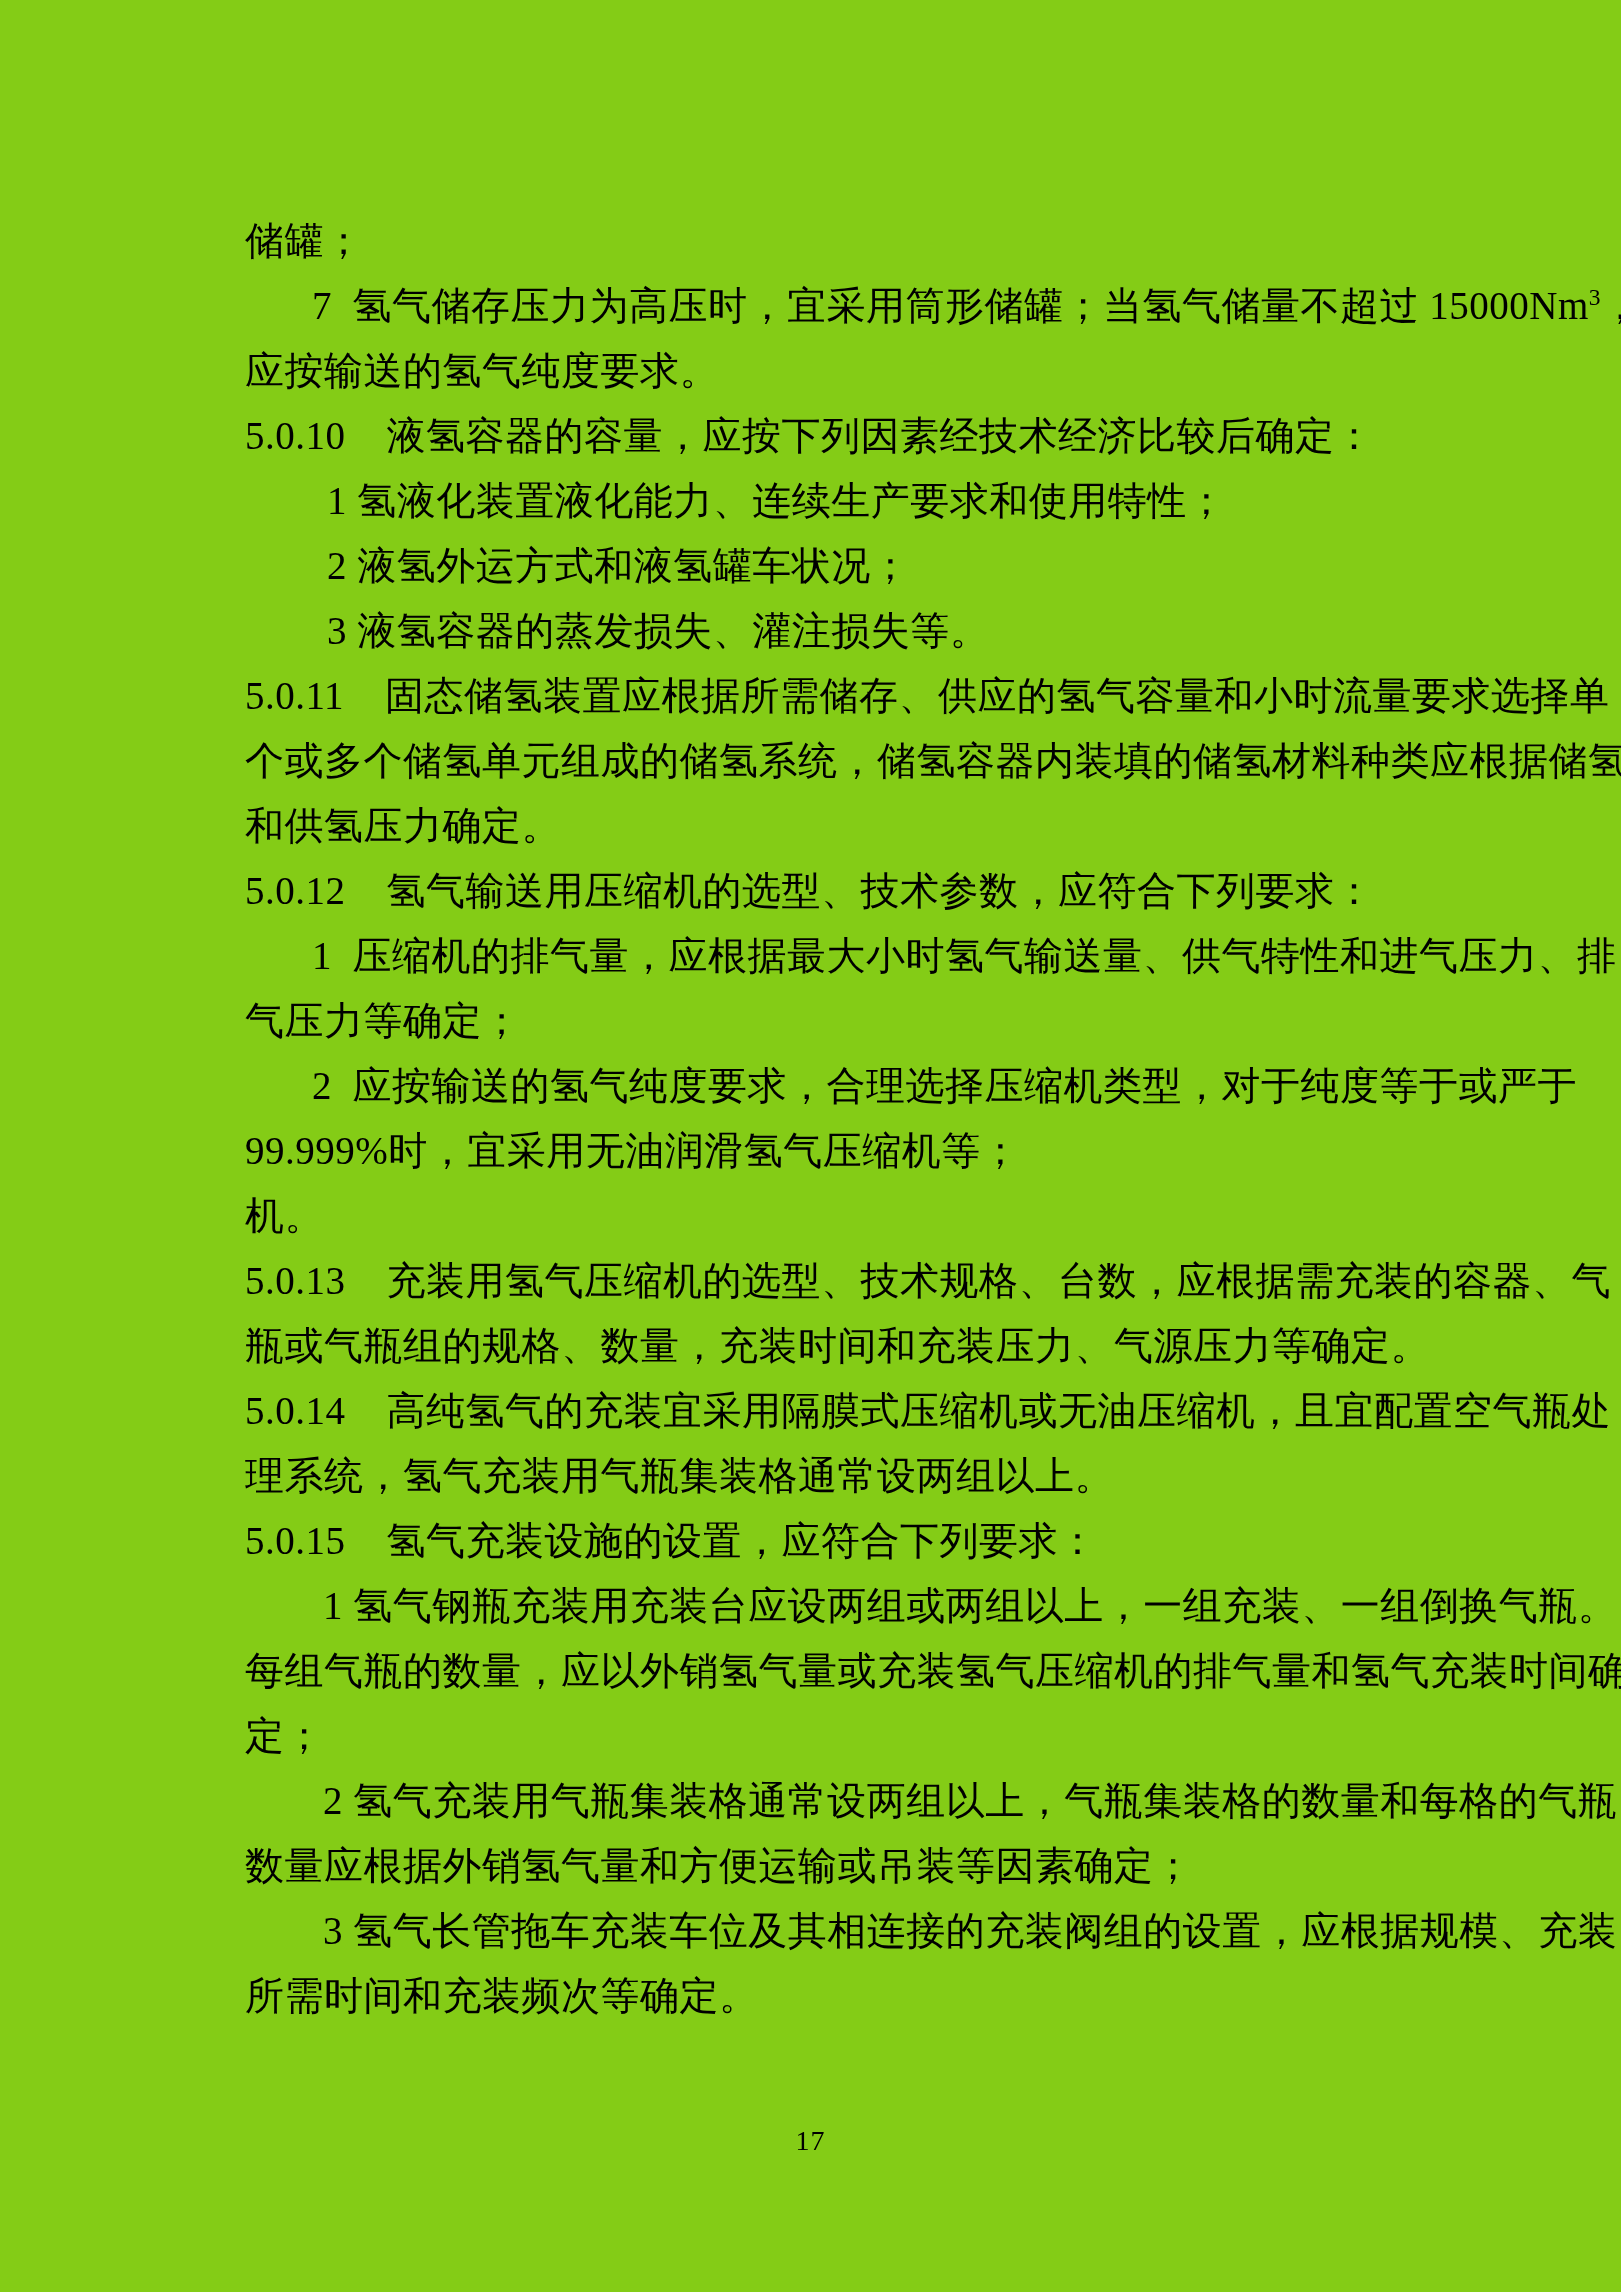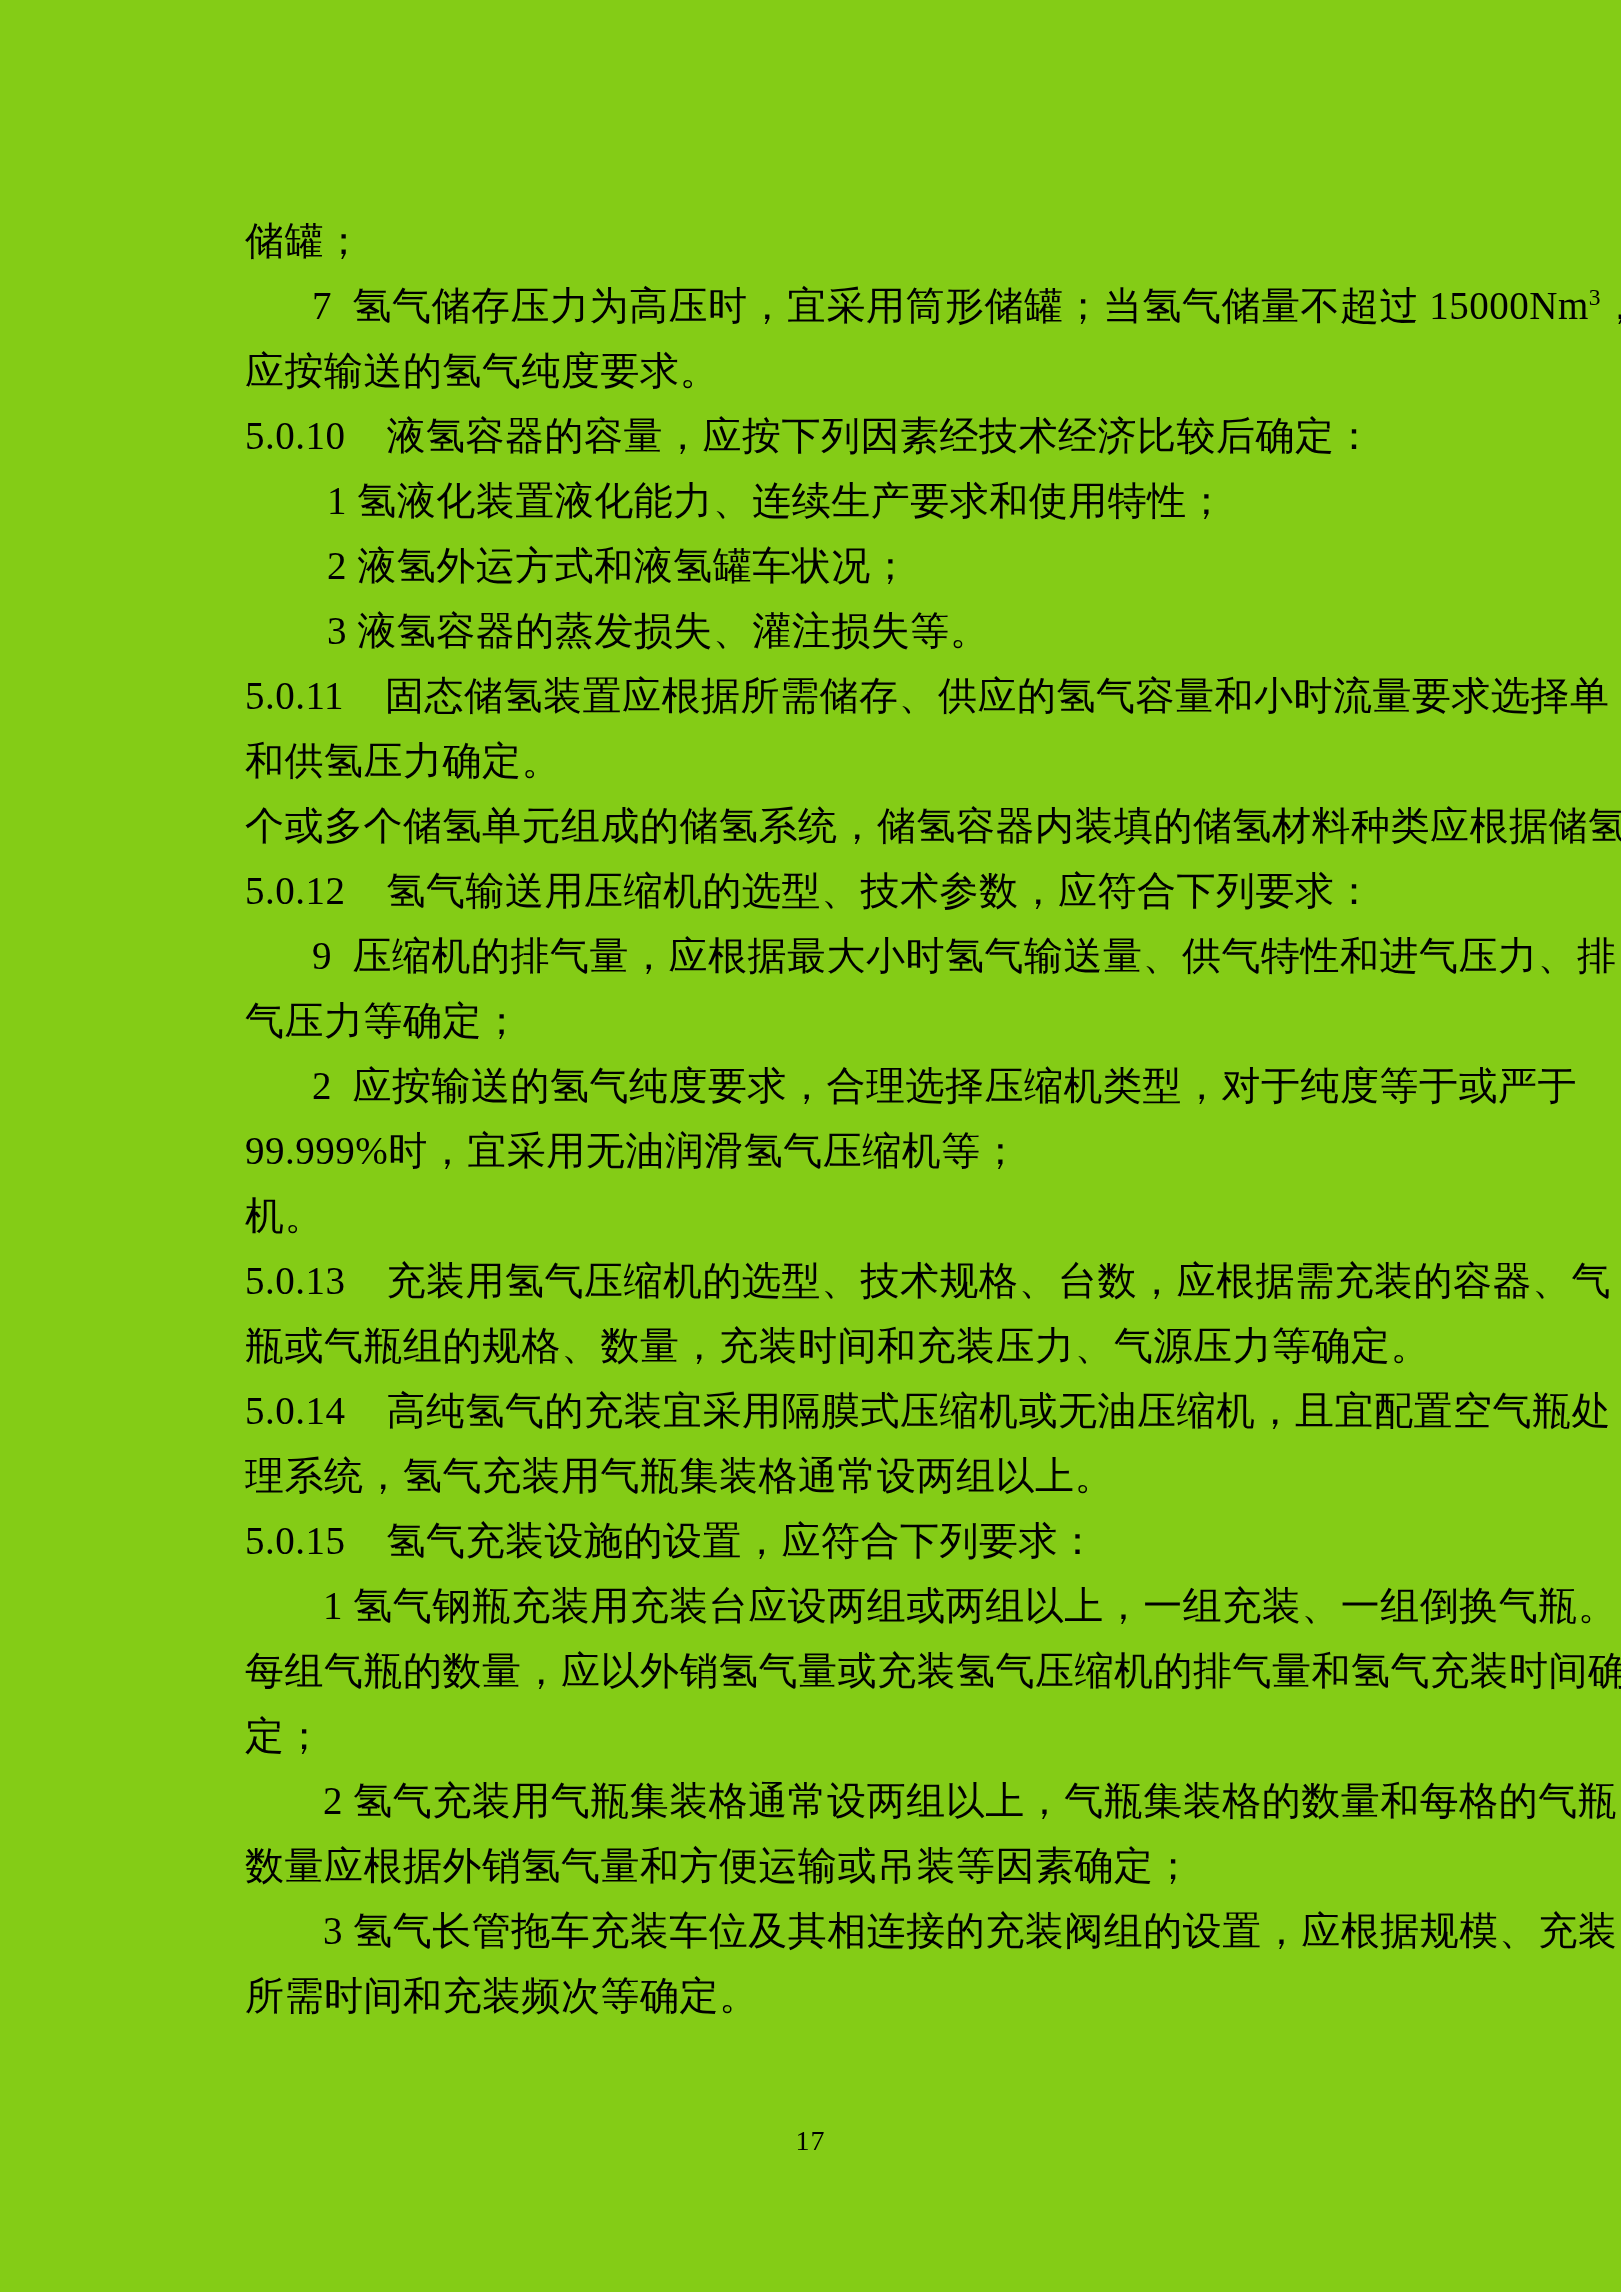--- a/index.html
+++ b/index.html
@@ -50,24 +50,24 @@
 <div class="page">
   <div class="content">
       <div class="line"><span>储罐；</span></div>
       <div class="line" style="padding-left: 67px;"><span>7  氢气储存压力为高压时，宜采用筒形储罐；当氢气储量不超过 15000Nm</span><sup>3</sup><span>，</span></div>
       <div class="line"><span>应按输送的氢气纯度要求。</span></div>
       <div class="line"><span>5.0.10    液氢容器的容量，应按下列因素经技术经济比较后确定：</span></div>
       <div class="line" style="padding-left: 82px;"><span>1 氢液化装置液化能力、连续生产要求和使用特性；</span></div>
       <div class="line" style="padding-left: 82px;"><span>2 液氢外运方式和液氢罐车状况；</span></div>
       <div class="line" style="padding-left: 82px;"><span>3 液氢容器的蒸发损失、灌注损失等。</span></div>
       <div class="line"><span>5.0.11    固态储氢装置应根据所需储存、供应的氢气容量和小时流量要求选择单</span></div>
+      <div class="line"><span>个或多个储氢单元组成的储氢系统，储氢容器内装填的储氢材料种类应根据储氢</span></div>
       <div class="line"><span>和供氢压力确定。</span></div>
-      <div class="line"><span>个或多个储氢单元组成的储氢系统，储氢容器内装填的储氢材料种类应根据储氢</span></div>
       <div class="line"><span>5.0.12    氢气输送用压缩机的选型、技术参数，应符合下列要求：</span></div>
-      <div class="line" style="padding-left: 67px;"><span>9  压缩机的排气量，应根据最大小时氢气输送量、供气特性和进气压力、排</span></div>
+      <div class="line" style="padding-left: 67px;"><span>1  压缩机的排气量，应根据最大小时氢气输送量、供气特性和进气压力、排</span></div>
       <div class="line"><span>气压力等确定；</span></div>
       <div class="line" style="padding-left: 67px; text-align: right;"><span>2  应按输送的氢气纯度要求，合理选择压缩机类型，对于纯度等于或严于</span></div>
       <div class="line"><span>99.999%时，宜采用无油润滑氢气压缩机等；</span></div>
       <div class="line"><span>机。</span></div>
       <div class="line"><span>5.0.13    充装用氢气压缩机的选型、技术规格、台数，应根据需充装的容器、气</span></div>
       <div class="line"><span>瓶或气瓶组的规格、数量，充装时间和充装压力、气源压力等确定。</span></div>
       <div class="line"><span>5.0.14    高纯氢气的充装宜采用隔膜式压缩机或无油压缩机，且宜配置空气瓶处</span></div>
       <div class="line"><span>理系统，氢气充装用气瓶集装格通常设两组以上。</span></div>
       <div class="line"><span>5.0.15    氢气充装设施的设置，应符合下列要求：</span></div>
       <div class="line" style="padding-left: 78px;"><span>1 氢气钢瓶充装用充装台应设两组或两组以上，一组充装、一组倒换气瓶。</span></div>

